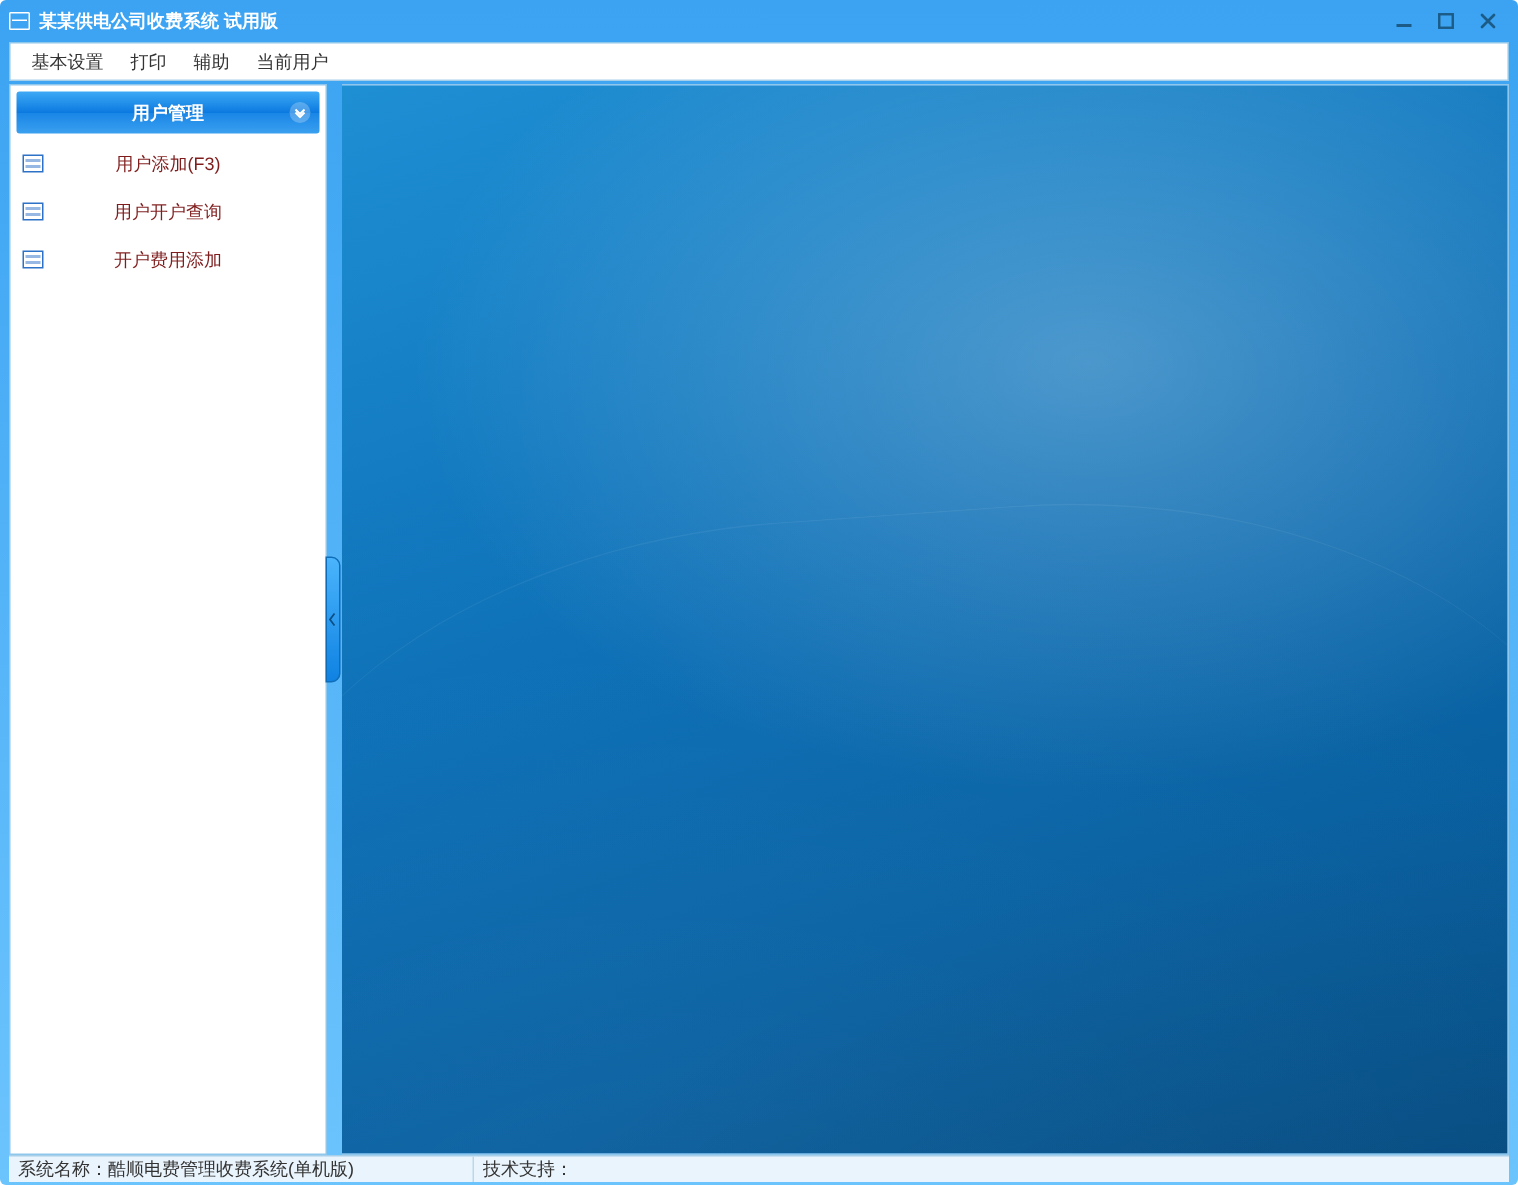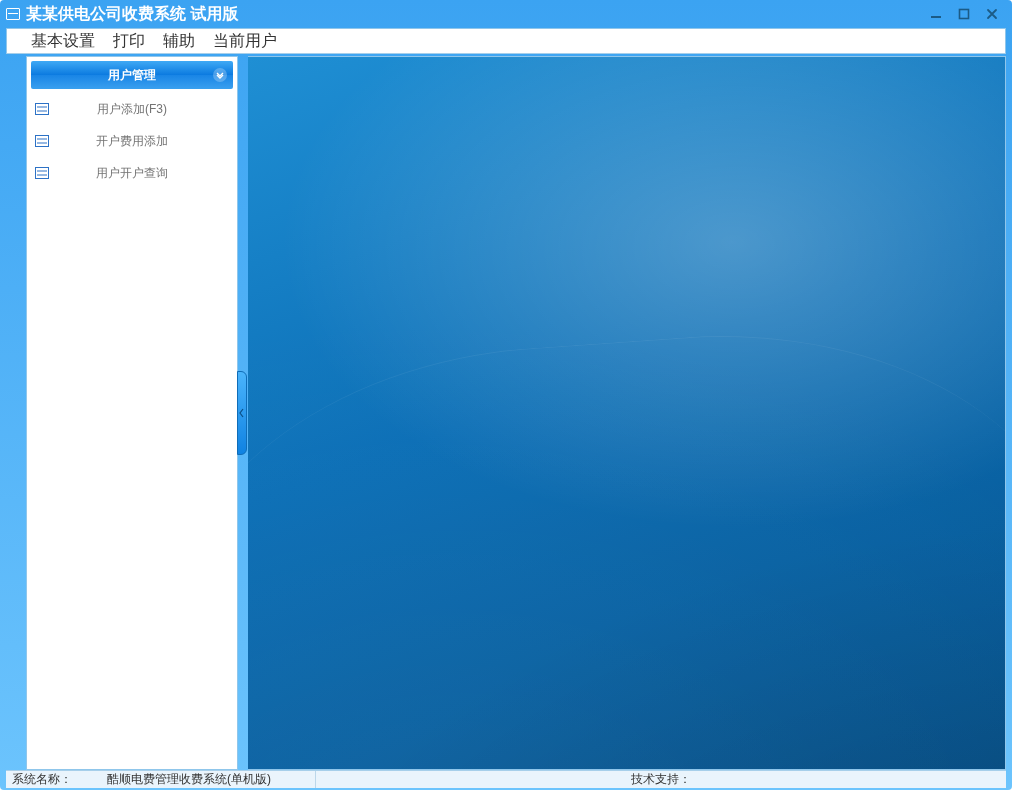--- a/index.html
+++ b/index.html
@@ -10,45 +10,44 @@
   .window {
     width: 1012px; height: 790px;
     background: linear-gradient(180deg, #3ba3f2 0%, #6cc4fd 100%);
     position: relative;
     border-radius: 4px;
   }
 
   
   .titlebar {
     height: 28px; display: flex; align-items: center; padding: 0 6px;
-    color: #fff; font-weight: bold; font-size: 16px; justify-content: center;
+    color: #fff; font-weight: bold; font-size: 12px; justify-content: center;
   }
   .titlebar .app-icon { width: 14px; height: 12px; margin-right: 6px; display: inline-block; border: 1px solid #fff; border-radius: 1px; position: relative; }
   .titlebar .app-icon::after { content: ""; position: absolute; left: 1px; right: 1px; top: 4px; height: 1px; background: #fff; }
   .title-ctrls { margin-left: auto; display: flex; gap: 0; }
   .title-ctrls .ctrl {
     width: 28px; height: 18px; display: flex; align-items: center; justify-content: center;
     color: #1b5b86;
   }
   .title-ctrls .ctrl svg { display: block; }
 
   
   .menubar {
     margin: 0 6px; height: 26px;
     background: #fff; border: 1px solid #8fc6eb; border-bottom: 1px solid #a7cfea;
-    display: flex; align-items: center; gap: 18px; padding: 0 24px;
-    color: #333; font-size: 16px;
+    display: flex; align-items: center; gap: 18px; padding: 0 14px;
+    color: #333; font-size: 12px;
   }
   .menubar .mitem { cursor: default; }
 
   
   .client {
     position: absolute; left: 6px; right: 6px; top: 56px; bottom: 20px;
     display: flex;
-    margin-left: 20px;
   }
 
   
   .sidebar {
     width: 212px; background: #fff; border: 1px solid #8fc6eb;
     display: flex; flex-direction: column;
   }
   .side-header {
     height: 28px; margin: 4px; border-radius: 2px;
     background: linear-gradient(180deg, #3fa9f5 0%, #0b7ae0 50%, #1985e6 51%, #3aa0ef 100%);
@@ -57,21 +56,21 @@
   }
   .side-header .chev {
     position: absolute; right: 6px; top: 50%; transform: translateY(-50%);
     width: 14px; height: 14px; border-radius: 50%; background: rgba(255,255,255,0.25);
     display: flex; align-items: center; justify-content: center;
   }
   .side-header .chev svg { display:block; }
   .side-list { flex: 1; }
   .side-item {
     height: 32px; display: flex; align-items: center; padding: 0 8px;
-    color: #737373; font-size: 12px; cursor: default;
+    color: #7f1d1d; font-size: 12px; cursor: default;
   }
   .side-item .file-icon {
     width: 14px; height: 12px; border: 1px solid #2d72c6; position: relative;
     background: #fff; flex: 0 0 14px; margin-right: 0;
   }
   .side-item .file-icon::before { content: ""; position: absolute; left: 1px; right: 1px; top: 2px; height: 2px; background: #2d72c6; opacity:.5;}
   .side-item .file-icon::after  { content: ""; position: absolute; left: 1px; right: 1px; bottom: 2px; height: 2px; background: #2d72c6; opacity:.5;}
   .side-item .lbl { flex: 1; text-align: center; padding-right: 14px; }
 
   
@@ -108,21 +107,21 @@
     transform:rotate(-4deg);
     pointer-events:none;
   }
 
   
   .status {
     position: absolute; left: 6px; right: 6px; bottom: 2px; height: 18px;
     background: #eaf4fc; border-top: 1px solid #a7cfea;
     display: flex; align-items: center; color: #333; font-size: 12px;
   }
-  .status .cell { padding: 0 6px; height: 100%; display:flex; align-items:center; border-right: 1px solid #bcd7ea; white-space: nowrap; gap: 35px; }
+  .status .cell { padding: 0 6px; height: 100%; display:flex; align-items:center; border-right: 1px solid #bcd7ea; white-space: nowrap; }
   .status .cell.nb { border-right: none; }
 </style>
 </head>
 <body>
 
 <div class="window">
 
   <div class="titlebar">
     <span class="app-icon"></span>
     <span>某某供电公司收费系统 试用版</span>
@@ -164,25 +163,25 @@
             </svg>
         </span>
       </div>
       <div class="side-list">
         <div class="side-item">
           <span class="file-icon"></span>
           <span class="lbl">用户添加(F3)</span>
         </div>
         <div class="side-item">
           <span class="file-icon"></span>
-          <span class="lbl">开户费用添加</span>
+          <span class="lbl">用户开户查询</span>
         </div>
         <div class="side-item">
           <span class="file-icon"></span>
-          <span class="lbl">用户开户查询</span>
+          <span class="lbl">开户费用添加</span>
         </div>
       </div>
     </div>
 
     <div class="grip">
       <div class="tab">
         <svg width="6" height="10" viewBox="0 0 6 10">
             <path d="M4 1 L1 5 L4 9" fill="none" stroke="#0b4f86" stroke-width="1.2"></path>
           </svg>
       </div>
@@ -190,18 +189,18 @@
 
     <div class="main"></div>
 
   </div>
 
   <div class="status">
     <div class="cell" style="width:310px">
       <span>系统名称：</span>
       <span>酷顺电费管理收费系统(单机版)</span>
     </div>
-    <div class="cell nb" style="flex:1; justify-content:center">
+    <div class="cell nb" style="flex:1; justify-content:space-between">
       <span>技术支持：</span>
     </div>
   </div>
 
 </div>
 
 </body></html>

